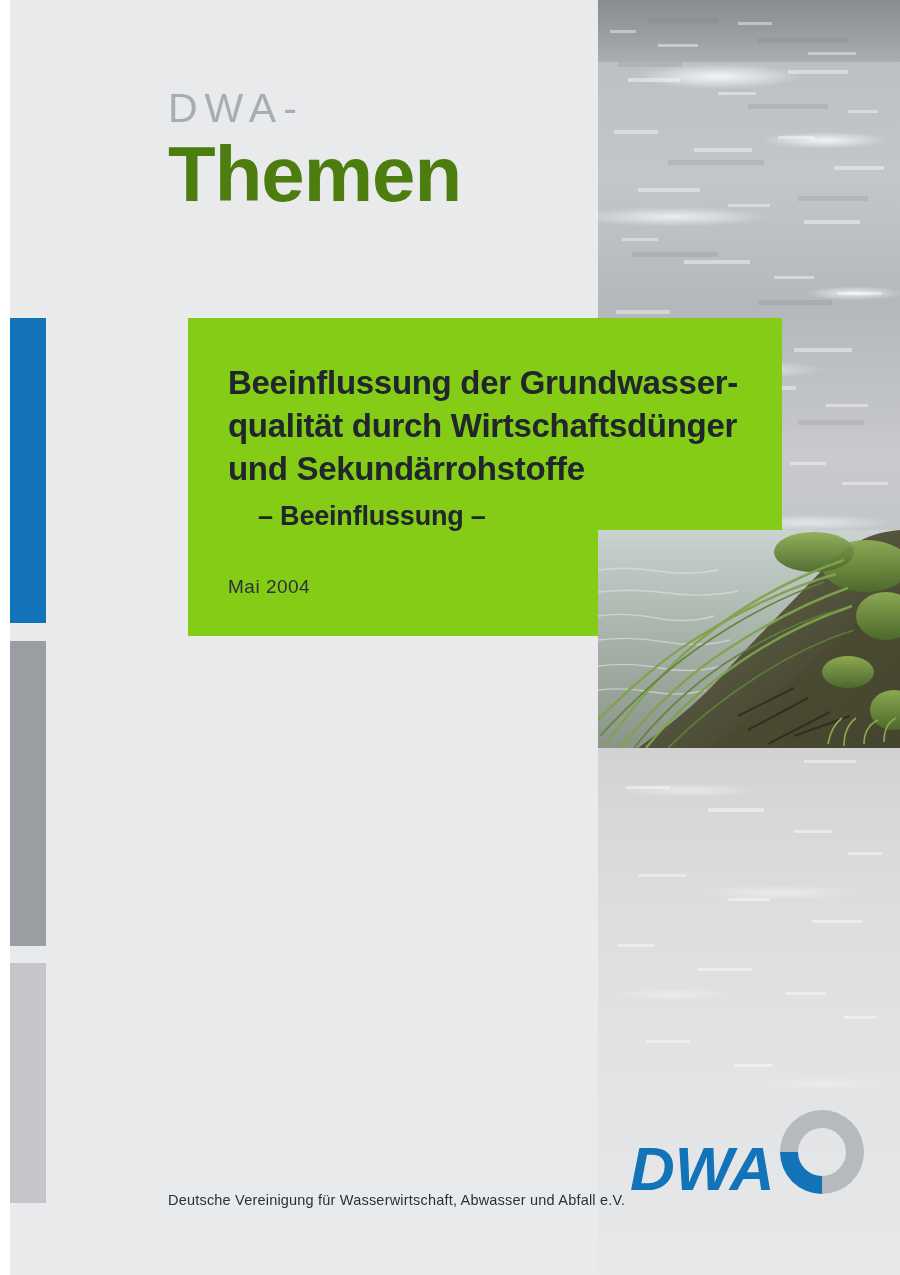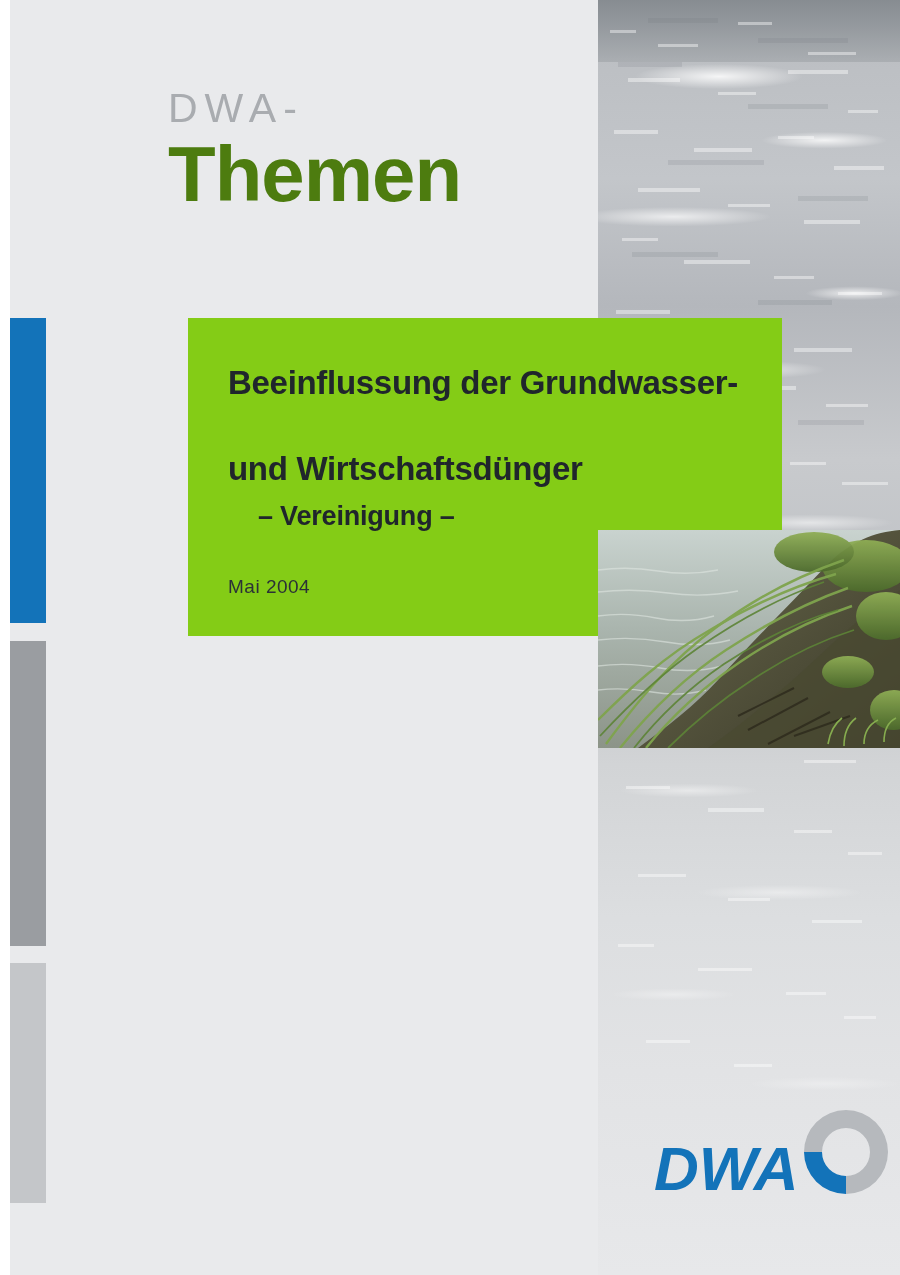--- a/index.html
+++ b/index.html
@@ -158,21 +158,21 @@
     width: 302px;
     height: 218px;
     overflow: hidden;
     background: #6f7f55;
   }
   .photo svg { display: block; }
 
   
   .dwa-logo {
     position: absolute;
-    left: 654px;
+    left: 630px;
     top: 1090px;
     width: 240px;
     height: 120px;
   }
 
   
   .footer {
     position: absolute;
     left: 168px;
     top: 1192px;
@@ -259,24 +259,24 @@
 
   <div class="brandblock">
     <div class="brand-dwa">DWA-</div>
     <div class="brand-themen">Themen</div>
   </div>
 
   <div class="title-panel">
     <div class="title-inner">
       <h1 class="main-title">
         <span>Beeinflussung der Grundwasser-</span><br>
-        <br>
-        <span>und Wirtschaftsdünger</span>
+        <span>qualität durch Wirtschaftsdünger</span><br>
+        <span>und Sekundärrohstoffe</span>
       </h1>
-      <div class="subtitle">– Vereinigung –</div>
+      <div class="subtitle">– Beeinflussung –</div>
       <div class="pubdate">Mai 2004</div>
     </div>
   </div>
 
   <div class="photo">
     <svg width="302" height="218" viewBox="0 0 302 218">
       <defs>
         <linearGradient id="waterg" x1="0" y1="0" x2="0" y2="1">
           <stop offset="0%" stop-color="#c9d3cf"></stop>
           <stop offset="45%" stop-color="#aab5ae"></stop>
@@ -350,14 +350,15 @@
       <path d="M234,62 A42,42 0 0 1 192,104 L192,86 A24,24 0 0 0 216,62 Z" fill="#b6b9bd"></path>
 
       <path d="M192,104 A42,42 0 0 1 150,62 L168,62 A24,24 0 0 0 192,86 Z" fill="#1373b9"></path>
 
       <g fill="#1373b9" font-family="Liberation Sans, sans-serif" font-weight="700">
         <text x="0" y="100" font-size="62" font-style="italic">DWA</text>
       </g>
     </svg>
   </div>
 
+  <div class="footer">Deutsche Vereinigung für Wasserwirtschaft, Abwasser und Abfall e.V.</div>
 
 </div>
 
 </body></html>

